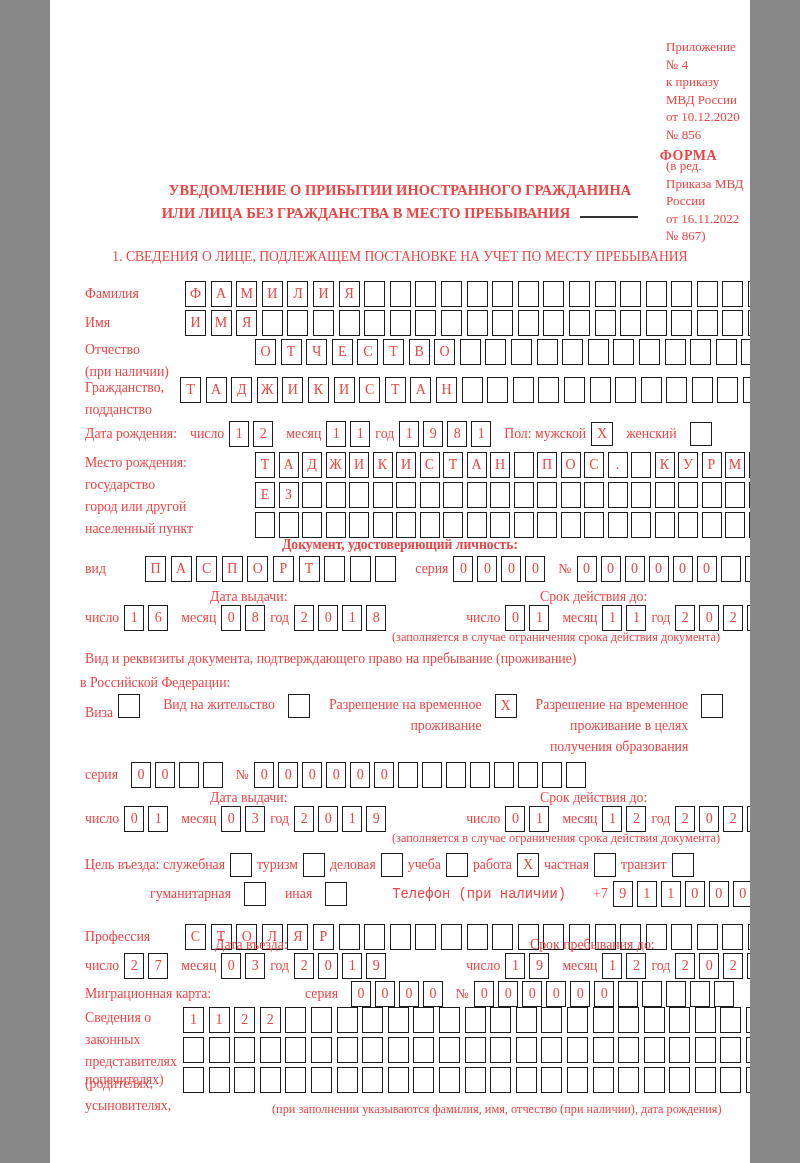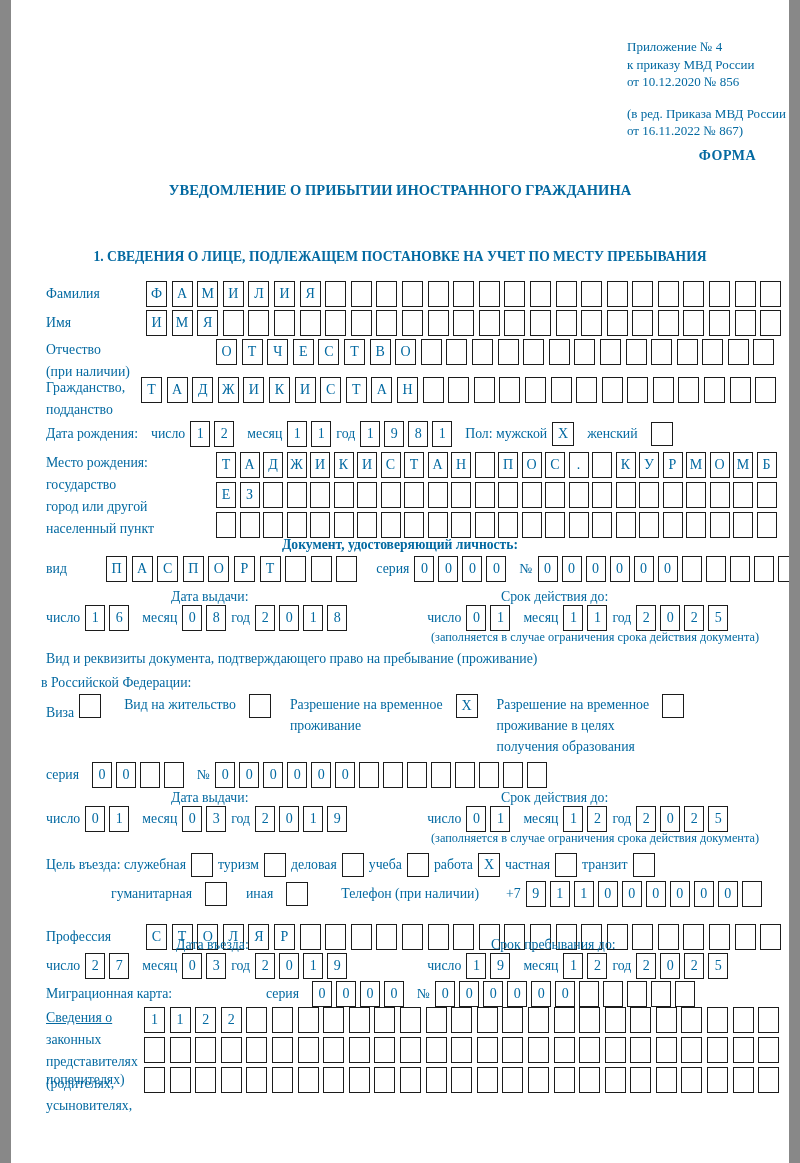--- a/index.html
+++ b/index.html
@@ -1,55 +1,56 @@
 <!DOCTYPE html>
 <html><head>
 <meta charset="utf-8">
 <style>
   html,body{margin:0;padding:0;background:#888;}
-  .page{position:relative;width:778px;height:1163px;background:#fff;color:#0369a1;
+  .page{position:relative;width:700px;height:1163px;background:#fff;color:#ef4444;
         font-family:"Liberation Serif","DejaVu Serif",serif;overflow:hidden;margin:0 auto;}
   .abs{position:absolute;}
   .hdr{position:absolute;left:616px;top:38px;font-size:13px;line-height:17.5px;}
   .hdr .gap{margin-top:14px;}
   .forma{position:absolute;top:148px;right:33px;font-weight:bold;font-size:14px;letter-spacing:.5px;}
   .title{position:absolute;top:179px;left:0;right:0;text-align:center;font-weight:bold;font-size:14.5px;line-height:23px;}
   .blank-line{display:inline-block;width:58px;border-bottom:2px solid #333;margin-left:10px;height:12px;}
-  .sec{position:absolute;top:249px;left:0;right:0;text-align:center;font-weight:bold;font-size:13.6px;}
+  .sec{position:absolute;top:249px;left:0;right:0;text-align:center;font-weight:normal;font-size:13.6px;}
   .lbl{font-size:13.8px;white-space:nowrap;}
   .small{font-size:12.3px;}
   .row{position:absolute;display:flex;align-items:center;gap:5px;}
   .boxes{display:flex;gap:4.6px;}
   .cell{box-sizing:border-box;flex:none;width:21px;height:26px;border:1.6px solid #1c1c1c;
         display:flex;align-items:center;justify-content:center;font-size:14px;background:#fff;}
   .tight{gap:3.5px;} .tight .cell{width:20px;}
   .mid{gap:4px;} .mid .cell{width:20px;}
   .cb{gap:0;} .cb .cell{width:22px;height:24px;}
   .w95{width:95px;flex:none;}
-  .permit-text{font-size:13.8px;text-align:left;line-height:21px;}
+  .permit-text{font-size:13.8px;text-align:right;line-height:21px;}
   .dochdr{position:absolute;top:537px;left:0;right:0;text-align:center;font-weight:bold;font-size:13.6px;}
   .ml8{margin-left:8px;} .ml14{margin-left:14px;} .ml18{margin-left:18px;}
   .spacer{flex:none;}
 </style>
 </head>
 <body>
 
 <div class="page">
 
   <div class="hdr">
     <div>Приложение № 4</div>
     <div>к приказу МВД России</div>
     <div>от 10.12.2020 № 856</div>
     <div class="gap">(в ред. Приказа МВД России</div>
     <div>от 16.11.2022 № 867)</div>
   </div>
   <div class="forma">ФОРМА</div>
 
   <div class="title">
     <div>УВЕДОМЛЕНИЕ О ПРИБЫТИИ ИНОСТРАННОГО ГРАЖДАНИНА</div>
+    <div><span>ИЛИ ЛИЦА БЕЗ ГРАЖДАНСТВА В МЕСТО ПРЕБЫВАНИЯ</span><span class="blank-line"></span></div>
   </div>
 
   <div class="sec">1. СВЕДЕНИЯ О ЛИЦЕ, ПОДЛЕЖАЩЕМ ПОСТАНОВКЕ НА УЧЕТ ПО МЕСТУ ПРЕБЫВАНИЯ</div>
 
   <div class="row" style="left:35px;top:281px;">
     <span class="lbl w95">Фамилия</span>
     <span class="boxes">
         <span class="cell">Ф</span>
         <span class="cell">А</span>
         <span class="cell">М</span>
@@ -492,21 +493,21 @@
   </div>
   <div class="row" style="left:100px;top:881px;">
     <span class="lbl">гуманитарная</span>
     <span class="boxes cb ml8">
         <span class="cell"></span>
       </span>
     <span class="lbl ml14">иная</span>
     <span class="boxes cb ml8">
         <span class="cell"></span>
       </span>
-    <span class="lbl" style="margin-left:28px;">Телефон (при наличии)</span>
+    <span class="lbl" style="margin-left:40px;font-family:Liberation Mono, monospace;">Телефон (при наличии)</span>
     <span class="lbl" style="margin-left:22px;">+7</span>
     <span class="boxes mid">
         <span class="cell">9</span>
         <span class="cell">1</span>
         <span class="cell">1</span>
         <span class="cell">0</span>
         <span class="cell">0</span>
         <span class="cell">0</span>
         <span class="cell">0</span>
         <span class="cell">0</span>
@@ -604,21 +605,21 @@
         <span class="cell">0</span>
         <span class="cell">0</span>
         <span class="cell"></span>
         <span class="cell"></span>
         <span class="cell"></span>
         <span class="cell"></span>
         <span class="cell"></span>
       </span>
   </div>
 
-  <span class="abs lbl" style="left:35px;top:1010px;text-decoration:underline;">Сведения о</span>
+  <span class="abs lbl" style="left:35px;top:1010px;">Сведения о</span>
   <span class="abs lbl" style="left:35px;top:1032px;">законных</span>
   <span class="abs lbl" style="left:35px;top:1054px;">представителях</span>
   <span class="abs lbl" style="left:35px;top:1076px;">(родителях,</span>
   <span class="abs lbl" style="left:35px;top:1098px;">усыновителях,</span>
   <span class="abs lbl" style="left:35px;top:1072px;">попечителях)</span>
   <div class="row" style="left:133px;top:1007px;">
     <span class="boxes">
         <span class="cell">1</span>
         <span class="cell">1</span>
         <span class="cell">2</span>
@@ -697,14 +698,15 @@
         <span class="cell"></span>
         <span class="cell"></span>
         <span class="cell"></span>
         <span class="cell"></span>
         <span class="cell"></span>
         <span class="cell"></span>
         <span class="cell"></span>
         <span class="cell"></span>
       </span>
   </div>
+  <span class="abs small" style="left:222px;top:1102px;">(при заполнении указываются фамилия, имя, отчество (при наличии), дата рождения)</span>
 
 </div>
 
 </body></html>

